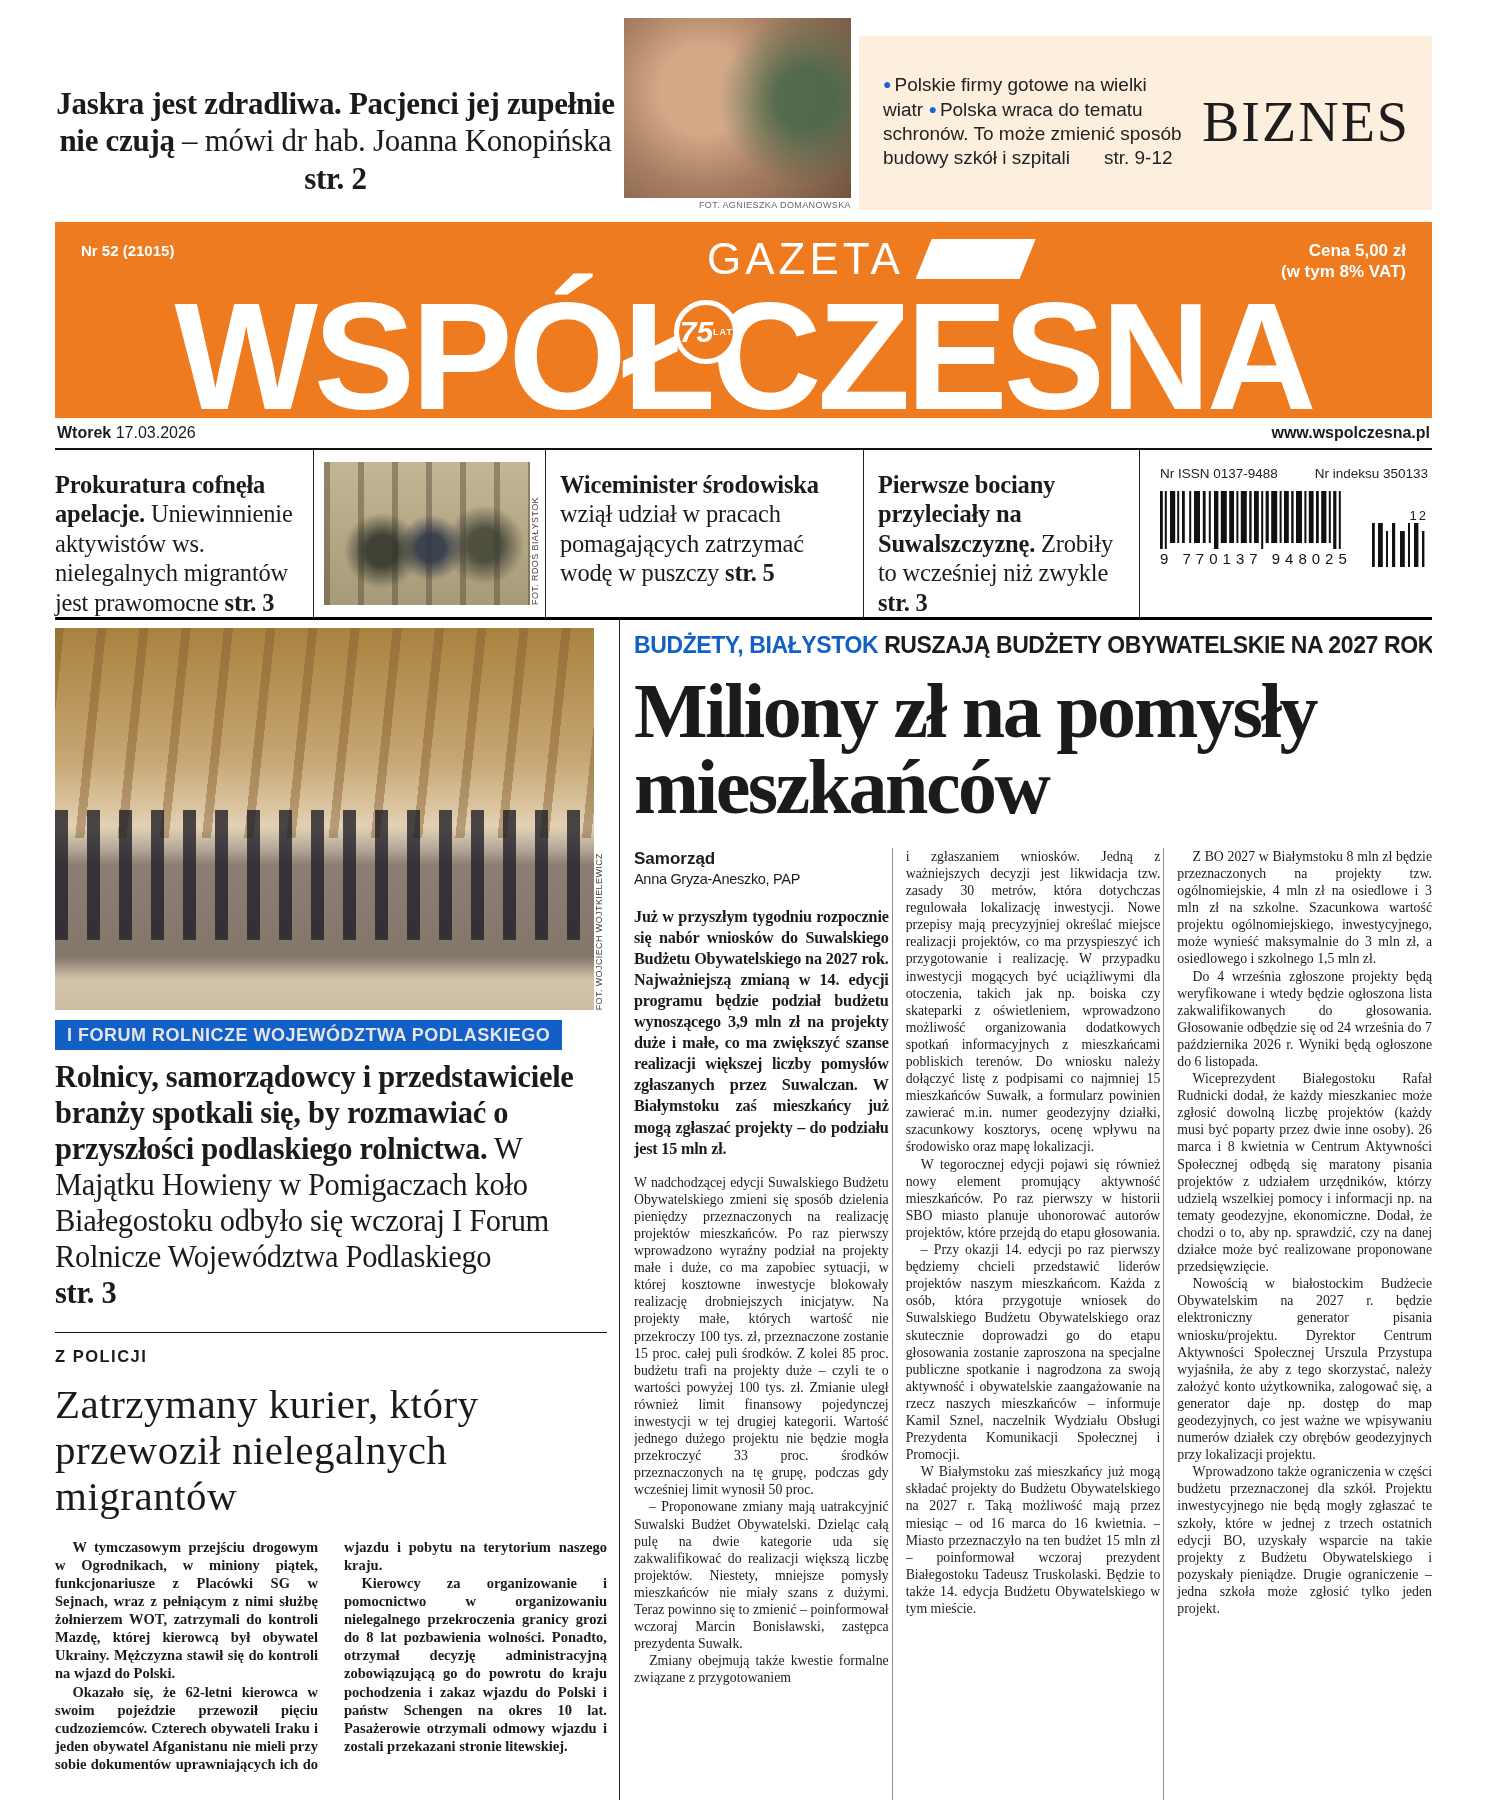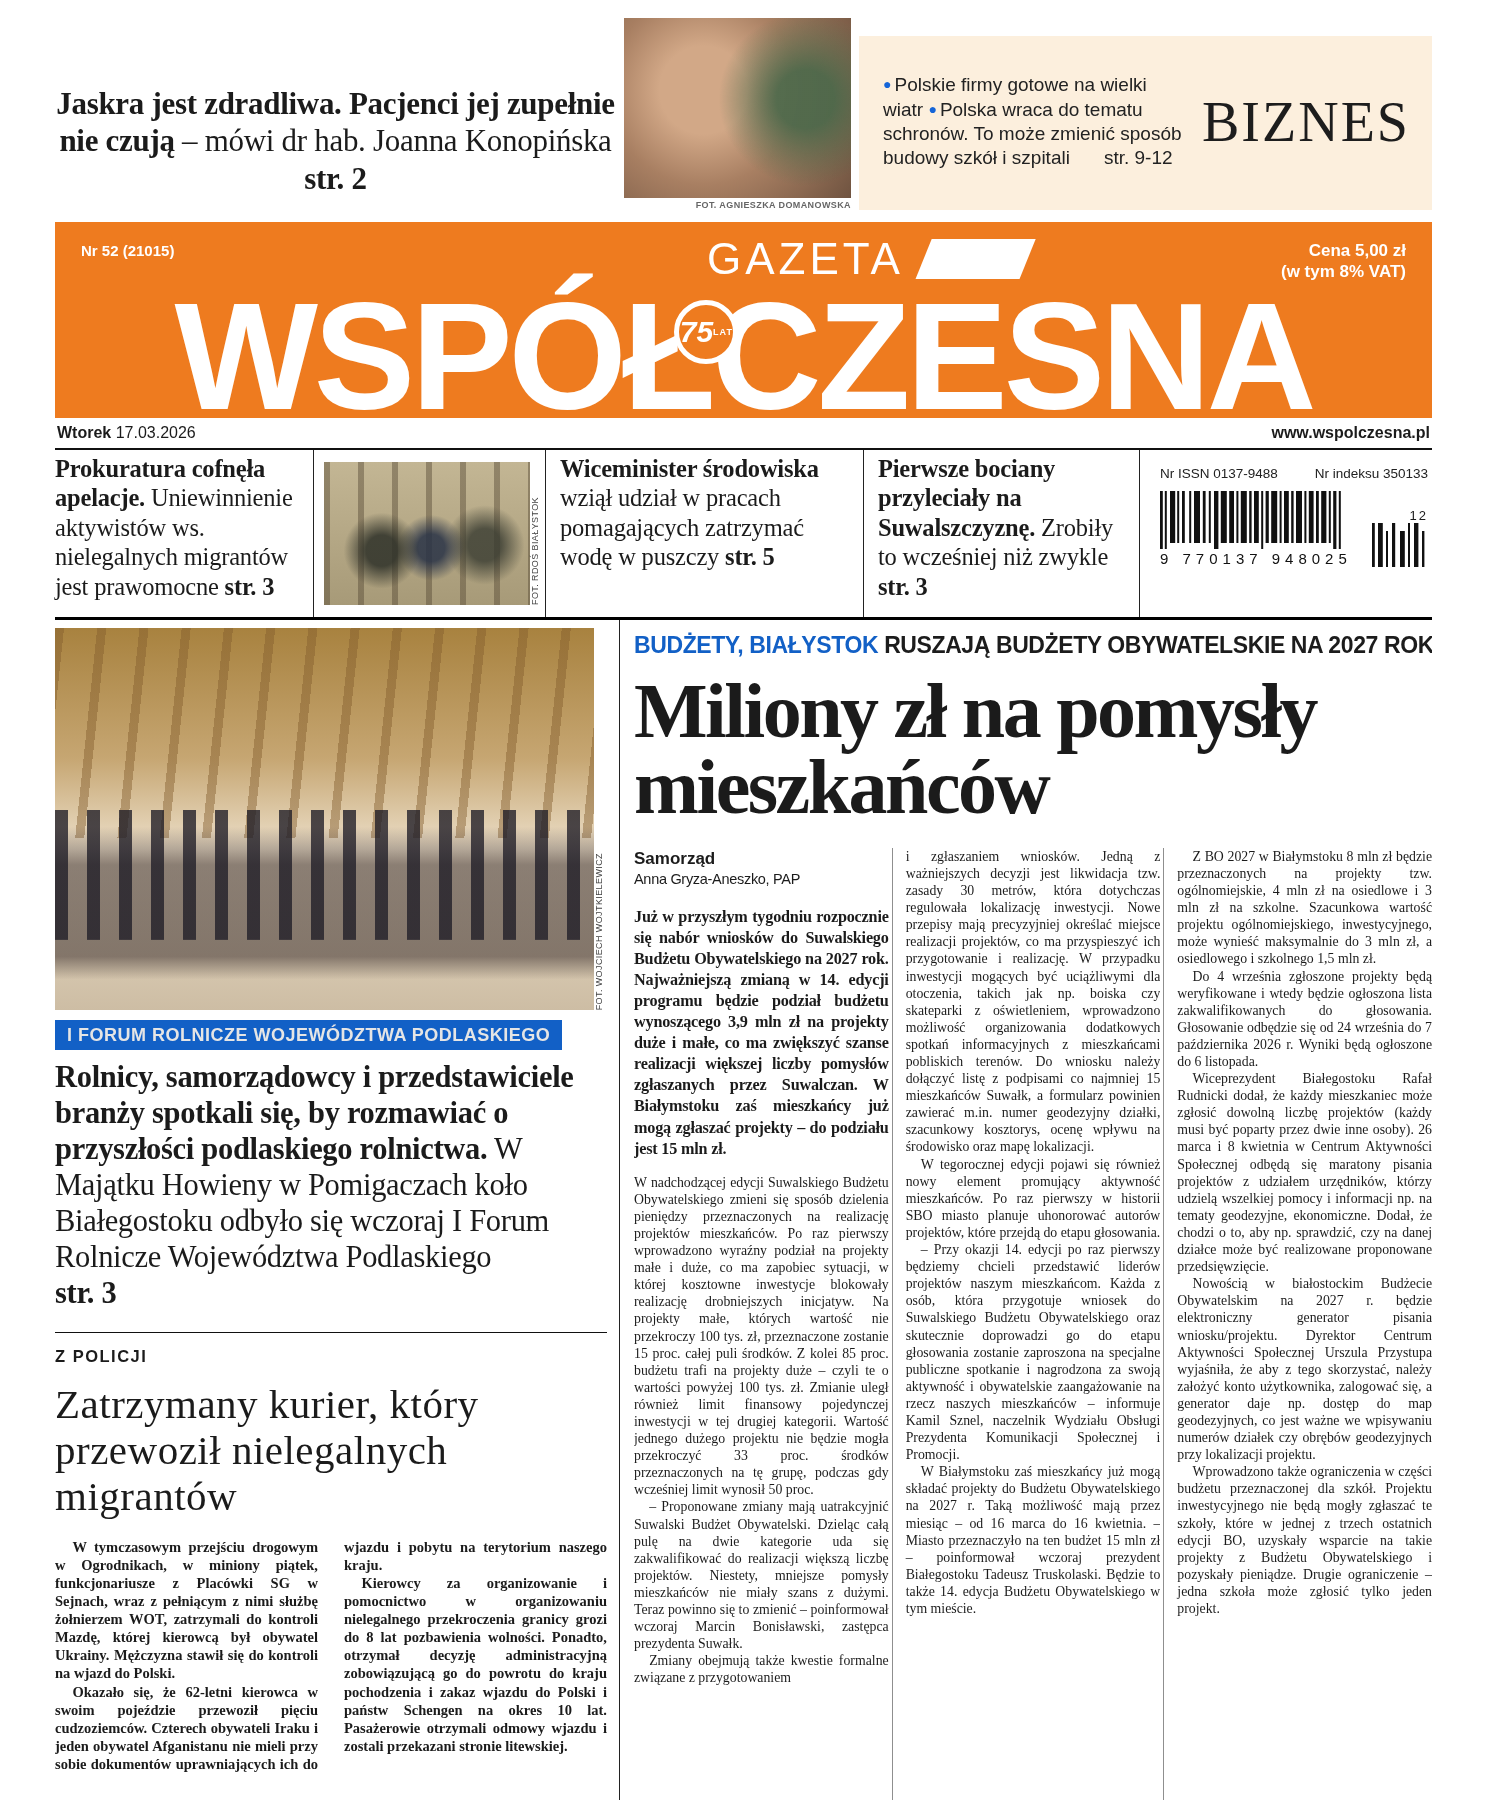--- a/index.html
+++ b/index.html
@@ -19,21 +19,21 @@
   }
   .sky-headline .b { font-weight:700; }
   .sky-photo-wrap { width:238px; display:flex; flex-direction:column; }
   .sky-photo {
     flex:1;
     background:
       radial-gradient(circle at 80% 45%, rgba(74,104,74,.9) 0 14%, rgba(74,104,74,0) 42%),
       radial-gradient(circle at 35% 40%, #d2a887 0 24%, #a87f62 52%, #6f5340 100%),
       linear-gradient(#caa184,#8a6a52);
   }
-  .hcredit { font-family:"Liberation Sans",sans-serif; font-size:9px; color:#666; text-align:right; padding-top:2px; letter-spacing:.4px;font-weight:bold;}
+  .hcredit { font-family:"Liberation Sans",sans-serif; font-size:9px; color:#666; text-align:right; padding-top:2px; letter-spacing:.4px;}
   .sky-teaser {
     flex:1; background:#fcefdd; margin-top:18px; display:flex; align-items:center;
     padding:14px 22px 16px 24px; gap:14px;
   }
   .teaser-text { width:305px; font-family:"Liberation Sans",sans-serif; font-size:19px; line-height:1.28; color:#222; }
   .dot { color:#1565d8; font-size:14px; vertical-align:2px; padding-right:3px;}
   .teaser-page { padding-left:34px; }
   .biznes { flex:1; text-align:center; font-size:56px; letter-spacing:2px; color:#1d1d1d; font-family:"Liberation Serif",serif; }
 
   
@@ -62,21 +62,21 @@
   .dateline {
     display:flex; justify-content:space-between; align-items:center;
     font-family:"Liberation Sans",sans-serif; font-size:16px; padding:6px 2px;
     border-bottom:2px solid #111;
   }
   .dateline .day { font-weight:700; }
   .dateline .site { font-weight:700; }
 
   
   .briefs { display:flex; height:170px; border-bottom:3px solid #000; }
-  .brief { font-size:24.5px; line-height:1.2; padding:4px 14px 8px 0; letter-spacing:-0.2px;}
+  .brief { font-size:24.5px; line-height:1.2; padding:20px 14px 8px 0; letter-spacing:-0.2px;}
   .brief .b { font-weight:700; }
   .brief1 { width:258px; padding-right:10px; }
   .bphoto-cell { width:232px; border-left:1px solid #222; display:flex; padding:12px 2px 12px 10px; }
   .bphoto {
     flex:1;
     background:
       radial-gradient(circle at 28% 62%, rgba(45,48,40,.85) 0 9%, rgba(45,48,40,0) 22%),
       radial-gradient(circle at 52% 60%, rgba(40,50,70,.85) 0 10%, rgba(40,50,70,0) 24%),
       radial-gradient(circle at 78% 58%, rgba(55,58,48,.8) 0 9%, rgba(55,58,48,0) 22%),
       repeating-linear-gradient(90deg, rgba(85,72,52,.45) 0 6px, rgba(0,0,0,0) 6px 34px),

